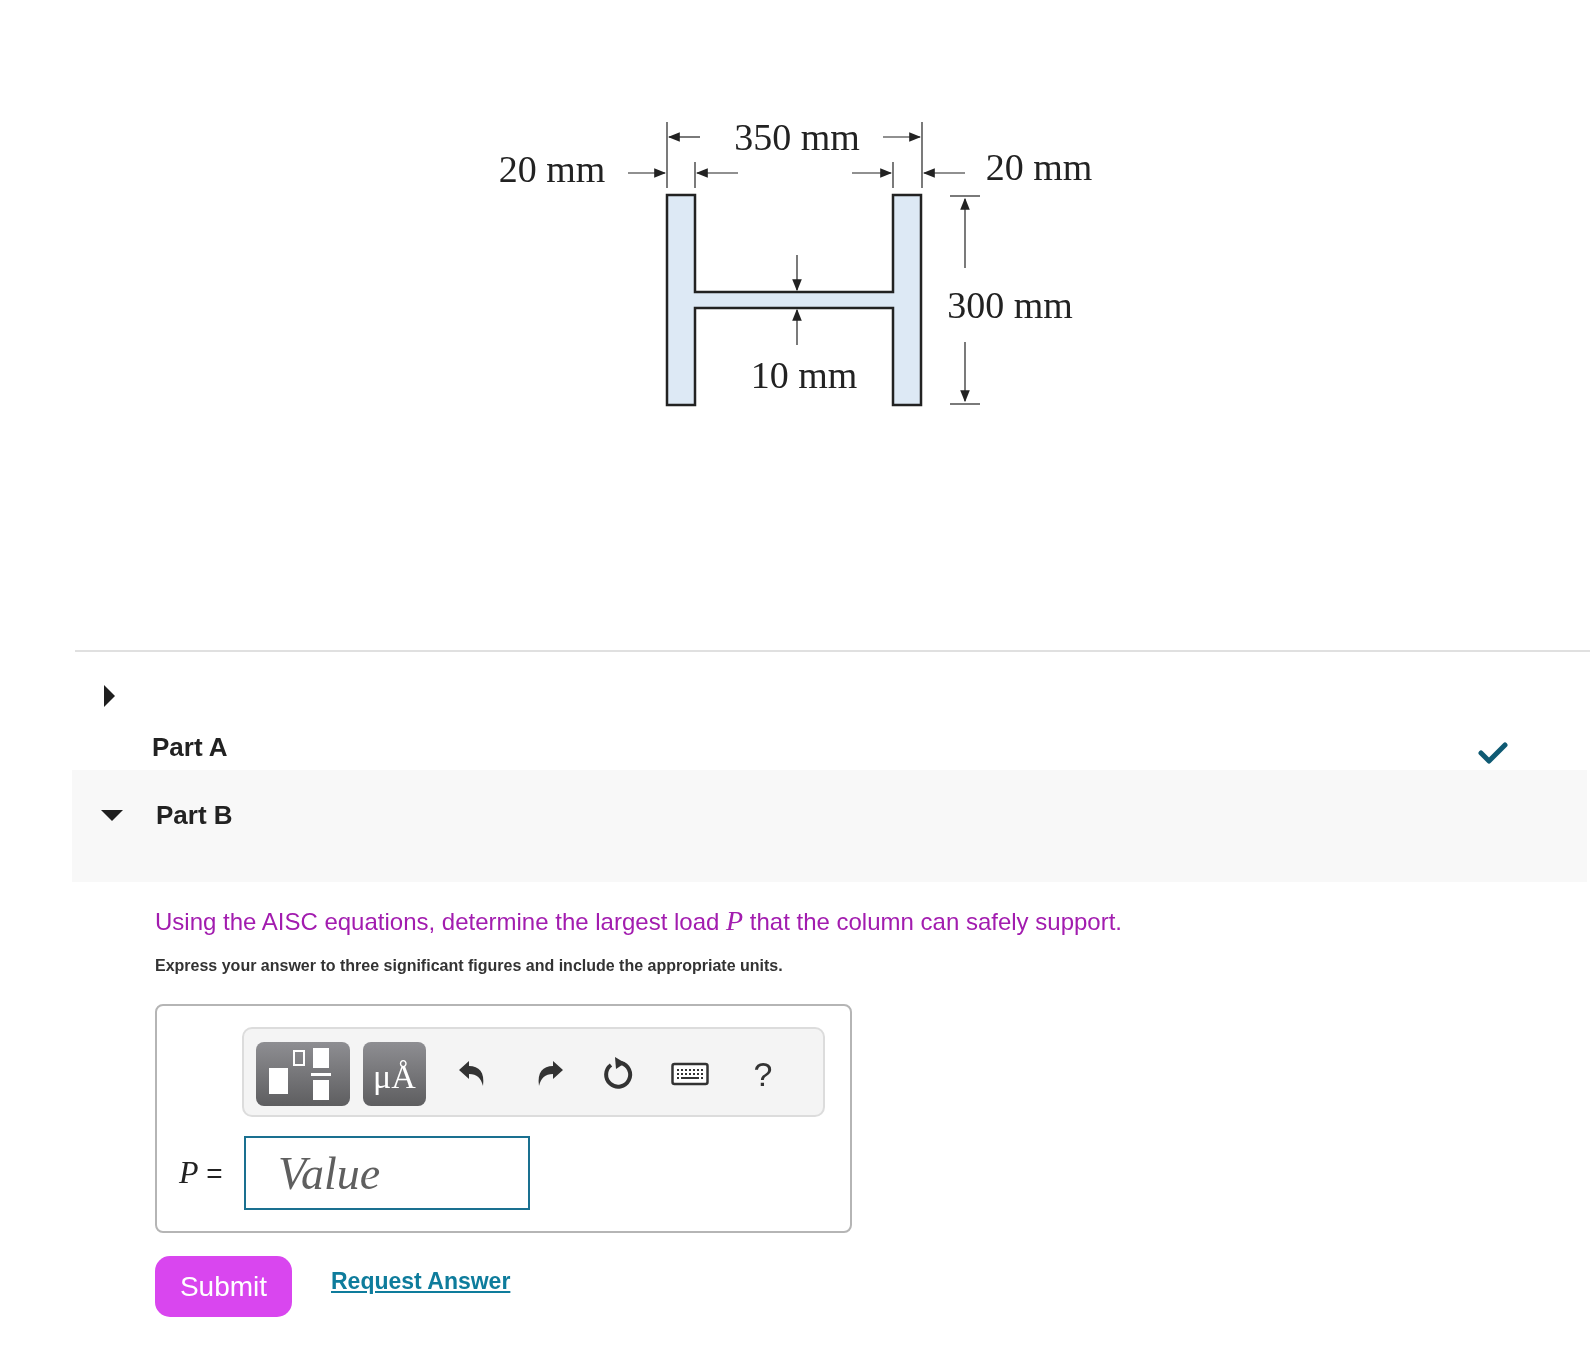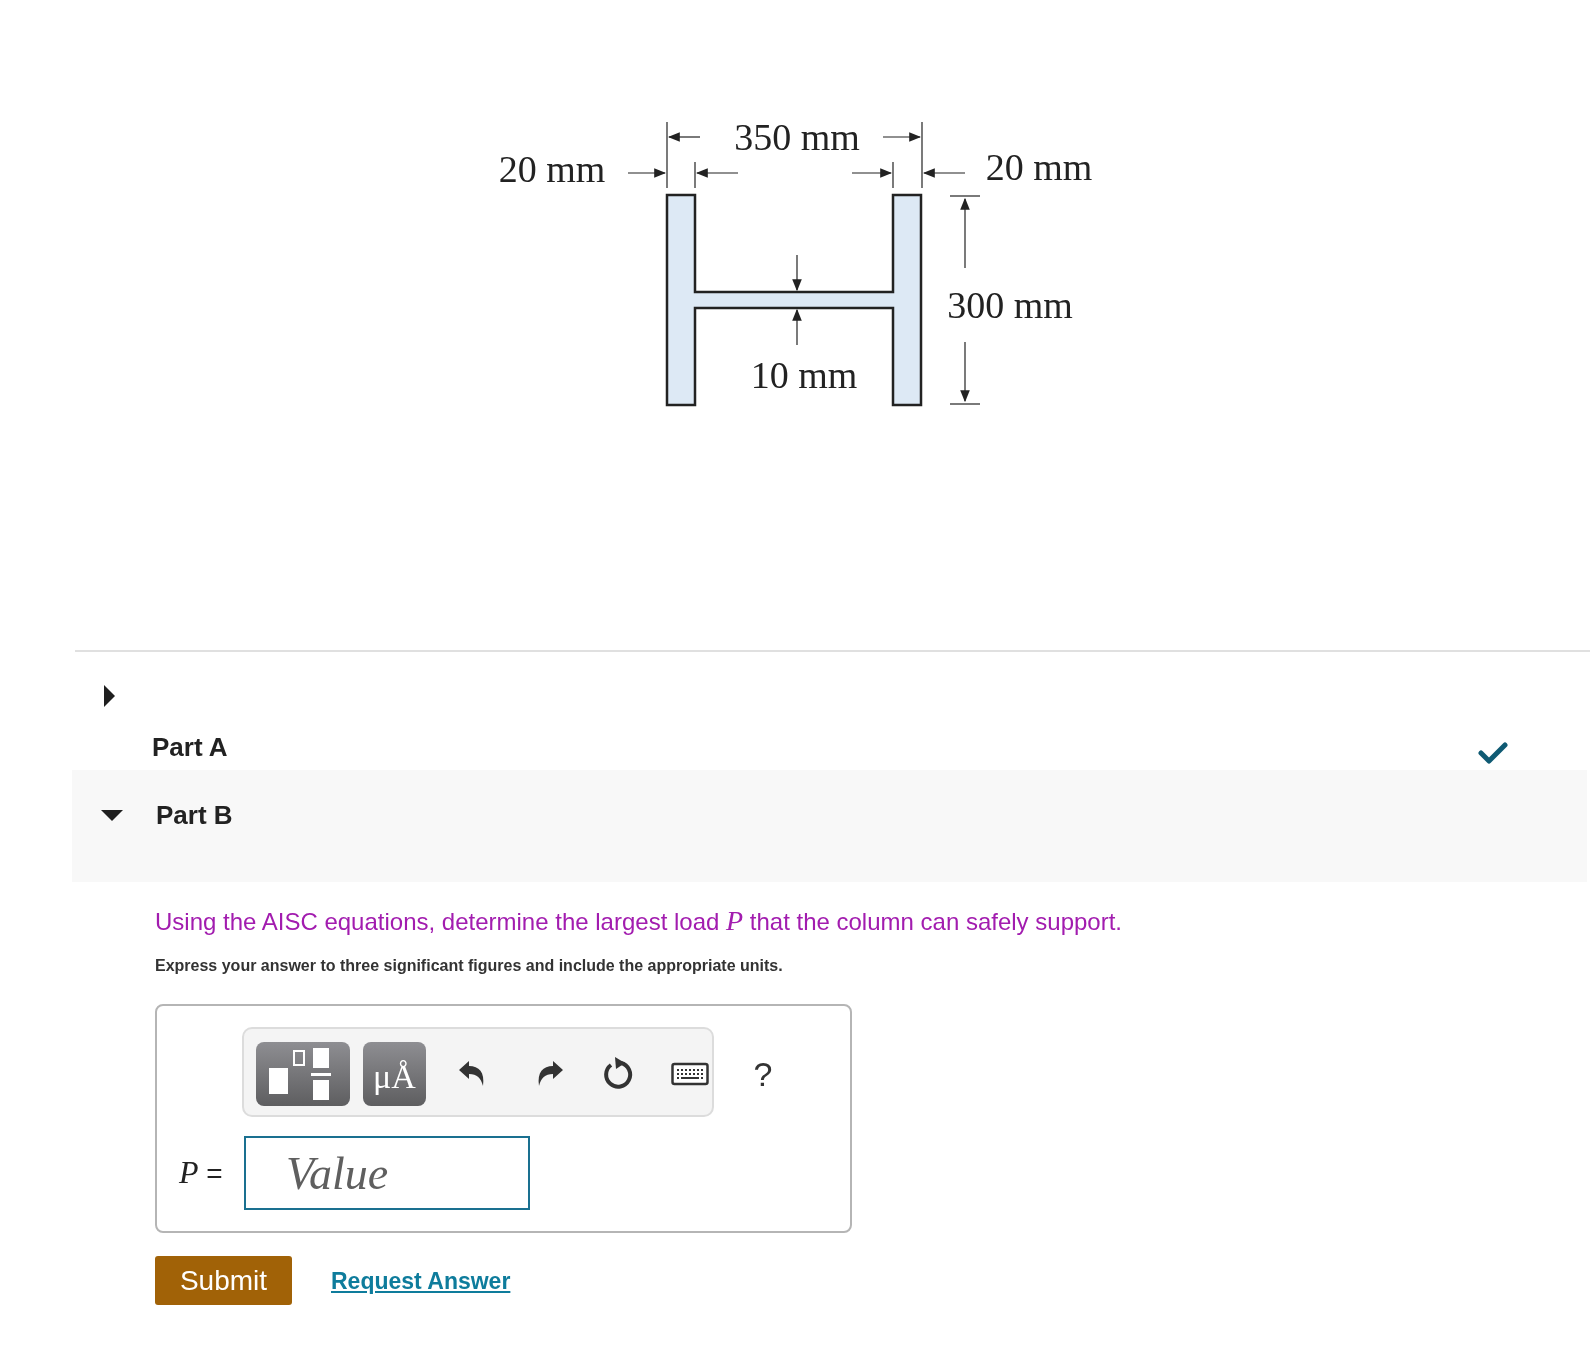--- a/index.html
+++ b/index.html
@@ -15,41 +15,41 @@
   .check { position:absolute; left:1478px; top:738px; width:30px; height:30px; }
   .part-b { position:absolute; left:72px; top:770px; width:1515px; height:112px; background:#f8f8f8; }
   .part-b .tri { position:absolute; left:29px; top:40px; width:0; height:0;
                  border-left:11px solid transparent; border-right:11px solid transparent; border-top:11px solid #1f1f1f; }
   .part-b .part-label { left:84px; top:30px; }
   .question { position:absolute; left:155px; top:905px; font-size:24px; color:#a21caf; }
   .question .pvar { font-family:"Liberation Serif", serif; font-style:italic; font-size:28px; }
   .instruction { position:absolute; left:155px; top:957px; font-size:16px; font-weight:bold; color:#333; }
   .answer-box { position:absolute; left:155px; top:1004px; width:697px; height:229px;
                 border:2px solid #b5b5b5; border-radius:8px; background:#fff; box-sizing:border-box; }
-  .toolbar { position:absolute; left:85px; top:21px; width:472px; height:90px;
+  .toolbar { position:absolute; left:85px; top:21px; width:583px; height:90px;
              background:#f4f4f4; border:2px solid #dcdcdc; border-radius:10px; box-sizing:border-box; }
   .tbtn-dark { position:absolute; top:13px; height:64px; border-radius:8px;
                background:linear-gradient(#8e8e92,#5e5e60); }
   .tb-templates { left:12px; width:94px; }
   .tb-units { left:119px; width:63px; color:#fff; font-family:"Liberation Serif", serif;
               font-size:34px; text-align:center; line-height:70px; }
   .tb-icon { position:absolute; top:23px; width:44px; height:44px; display:flex; align-items:center; justify-content:center; }
   .tb-undo { left:207px; } .tb-redo { left:283px; } .tb-reset { left:351px; }
   .tb-kbd { left:424px; } .tb-help { left:497px; font-size:34px; color:#333; }
   .p-label { position:absolute; left:22px; top:148px; font-size:28px; color:#222; }
   .p-label .pv { font-family:"Liberation Serif", serif; font-style:italic; font-size:32px; }
   .field { position:absolute; top:130px; height:74px; border:2px solid #1a7090; box-sizing:border-box; background:#fff; }
   .field input { width:100%; height:100%; border:none; outline:none; background:transparent;
                  font-family:"Liberation Serif", serif; font-style:italic; font-size:46px; color:#555;
-                 padding-left:40px; box-sizing:border-box; }
+                 padding-left:32px; box-sizing:border-box; }
   .field input::placeholder { color:#5f5f5f; }
   .value-field { left:87px; width:286px; }
   .units-field { left:377px; width:286px; }
-  .submit { position:absolute; left:155px; top:1256px; width:137px; height:49px; background:#a16207;
-            color:#fff; border:none; border-radius:3px; font-family:"Liberation Sans", sans-serif;
+  .submit { position:absolute; left:155px; top:1256px; width:137px; height:61px; background:#d946ef;
+            color:#fff; border:none; border-radius:15px; font-family:"Liberation Sans", sans-serif;
             font-size:28px; cursor:pointer; }
   .request { position:absolute; left:331px; top:1268px; font-size:23px; font-weight:bold; color:#0e7c9c;
              text-decoration:underline; cursor:pointer; }
 </style>
 </head>
 <body>
 
 <svg class="figure" viewBox="470 100 660 320" xmlns="http://www.w3.org/2000/svg">
   <defs>
     <marker id="ah" markerWidth="10" markerHeight="8" refX="9" refY="4" orient="auto">

